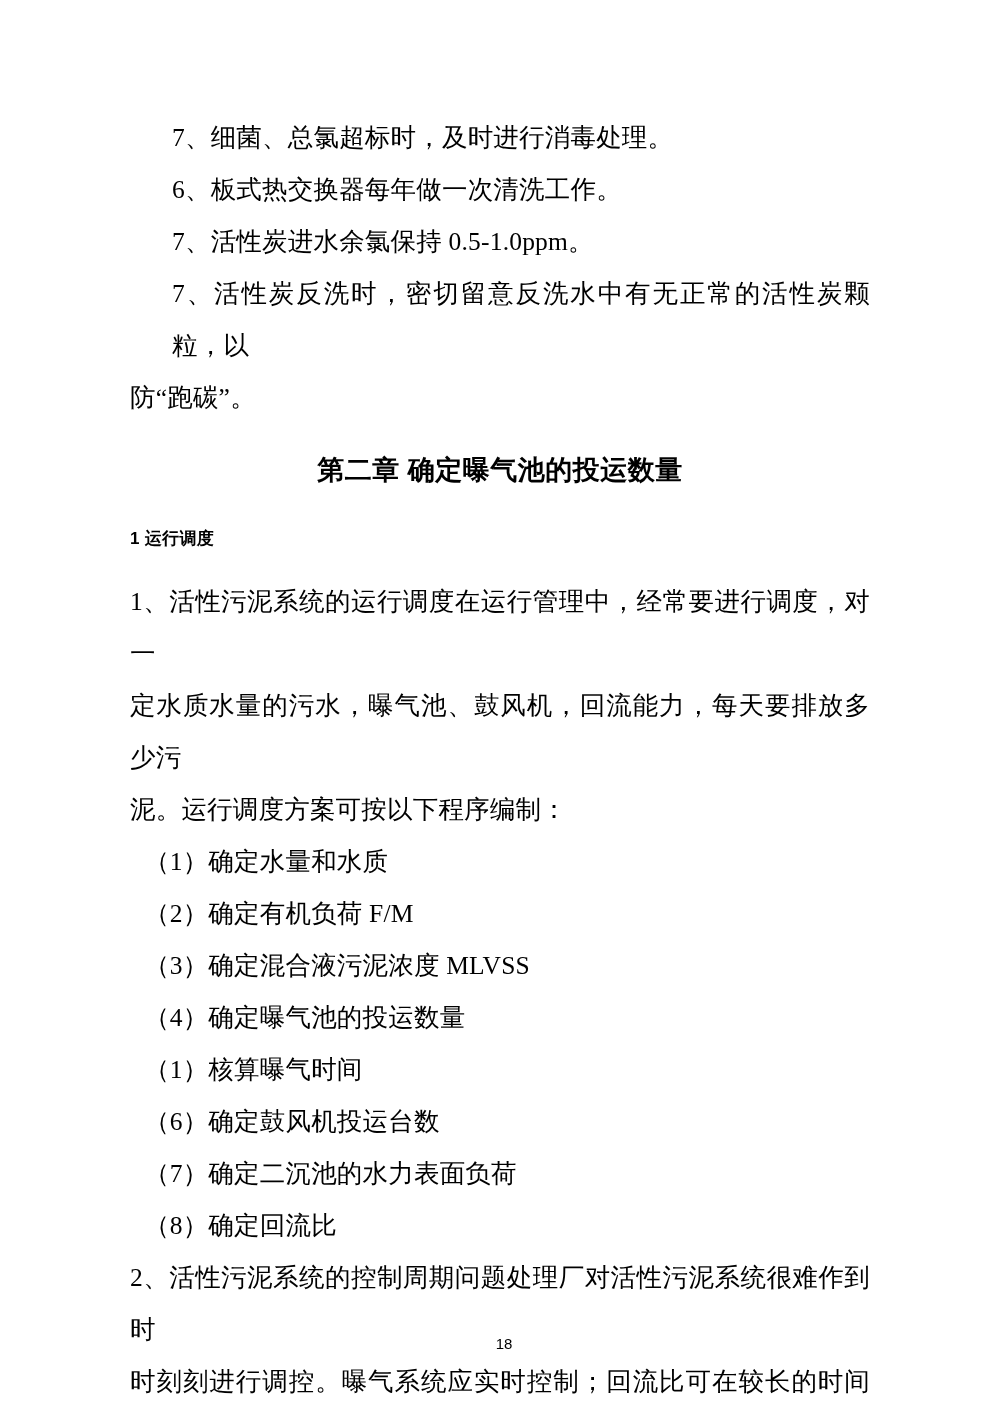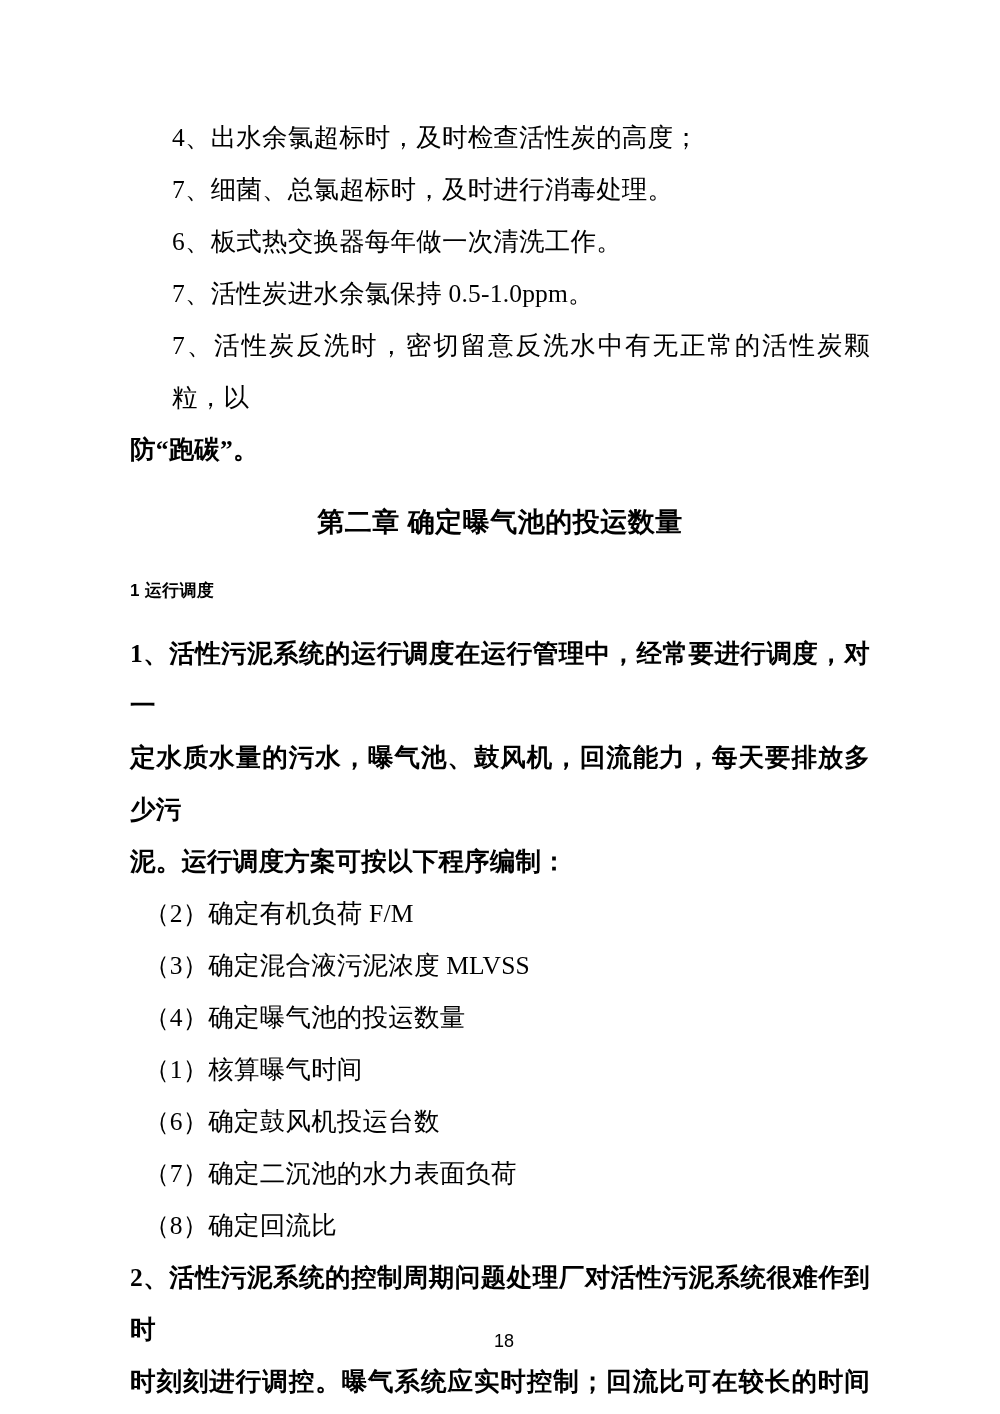--- a/index.html
+++ b/index.html
@@ -30,21 +30,20 @@
   }
   .para {
     margin: 0;
     text-indent: 0;
   }
   .indent1 {
     padding-left: 42px;
   }
   .indent-none {
     padding-left: 0;
-    font-weight: bold;
   }
   .chapter-title {
     text-align: center;
     font-family: "Liberation Sans", "DejaVu Sans", sans-serif;
     font-weight: bold;
     font-size: 27px;
     line-height: 56px;
     margin: 18px 0 14px 0;
     letter-spacing: 0.5px;
   }
@@ -62,49 +61,49 @@
     font-size: 25.5px;
     padding-left: 14px;
   }
   .footer {
     position: absolute;
     left: 8px;
     right: 0;
     bottom: 62px;
     text-align: center;
     font-family: "Liberation Sans", "DejaVu Sans", sans-serif;
-    font-size: 18px;
+    font-size: 15px;
     color: #000;
   }
 </style>
 </head>
 <body>
 
 <div class="page">
 
   <div class="body-text">
-    <p class="para indent1">4、出水余氯超标时，及时检查活性炭的高度；</p>
     <p class="para indent1">7、细菌、总氯超标时，及时进行消毒处理。</p>
     <p class="para indent1">6、板式热交换器每年做一次清洗工作。</p>
     <p class="para indent1">7、活性炭进水余氯保持 0.5-1.0ppm。</p>
     <p class="para indent1">7、活性炭反洗时，密切留意反洗水中有无正常的活性炭颗粒，以</p>
     <p class="para indent-none">防“跑碳”。</p>
   </div>
 
   <h1 class="chapter-title">第二章 确定曝气池的投运数量</h1>
 
   <h2 class="section-title">1 运行调度</h2>
 
   <div class="body-text">
     <p class="para indent-none">1、活性污泥系统的运行调度在运行管理中，经常要进行调度，对一</p>
     <p class="para indent-none">定水质水量的污水，曝气池、鼓风机，回流能力，每天要排放多少污</p>
     <p class="para indent-none">泥。运行调度方案可按以下程序编制：</p>
   </div>
 
   <div class="body-text">
+    <p class="para list-item">（1）确定水量和水质</p>
     <p class="para list-item">（2）确定有机负荷 F/M</p>
     <p class="para list-item">（3）确定混合液污泥浓度 MLVSS</p>
     <p class="para list-item">（4）确定曝气池的投运数量</p>
     <p class="para list-item">（1）核算曝气时间</p>
     <p class="para list-item">（6）确定鼓风机投运台数</p>
     <p class="para list-item">（7）确定二沉池的水力表面负荷</p>
     <p class="para list-item">（8）确定回流比</p>
   </div>
 
   <div class="body-text">

